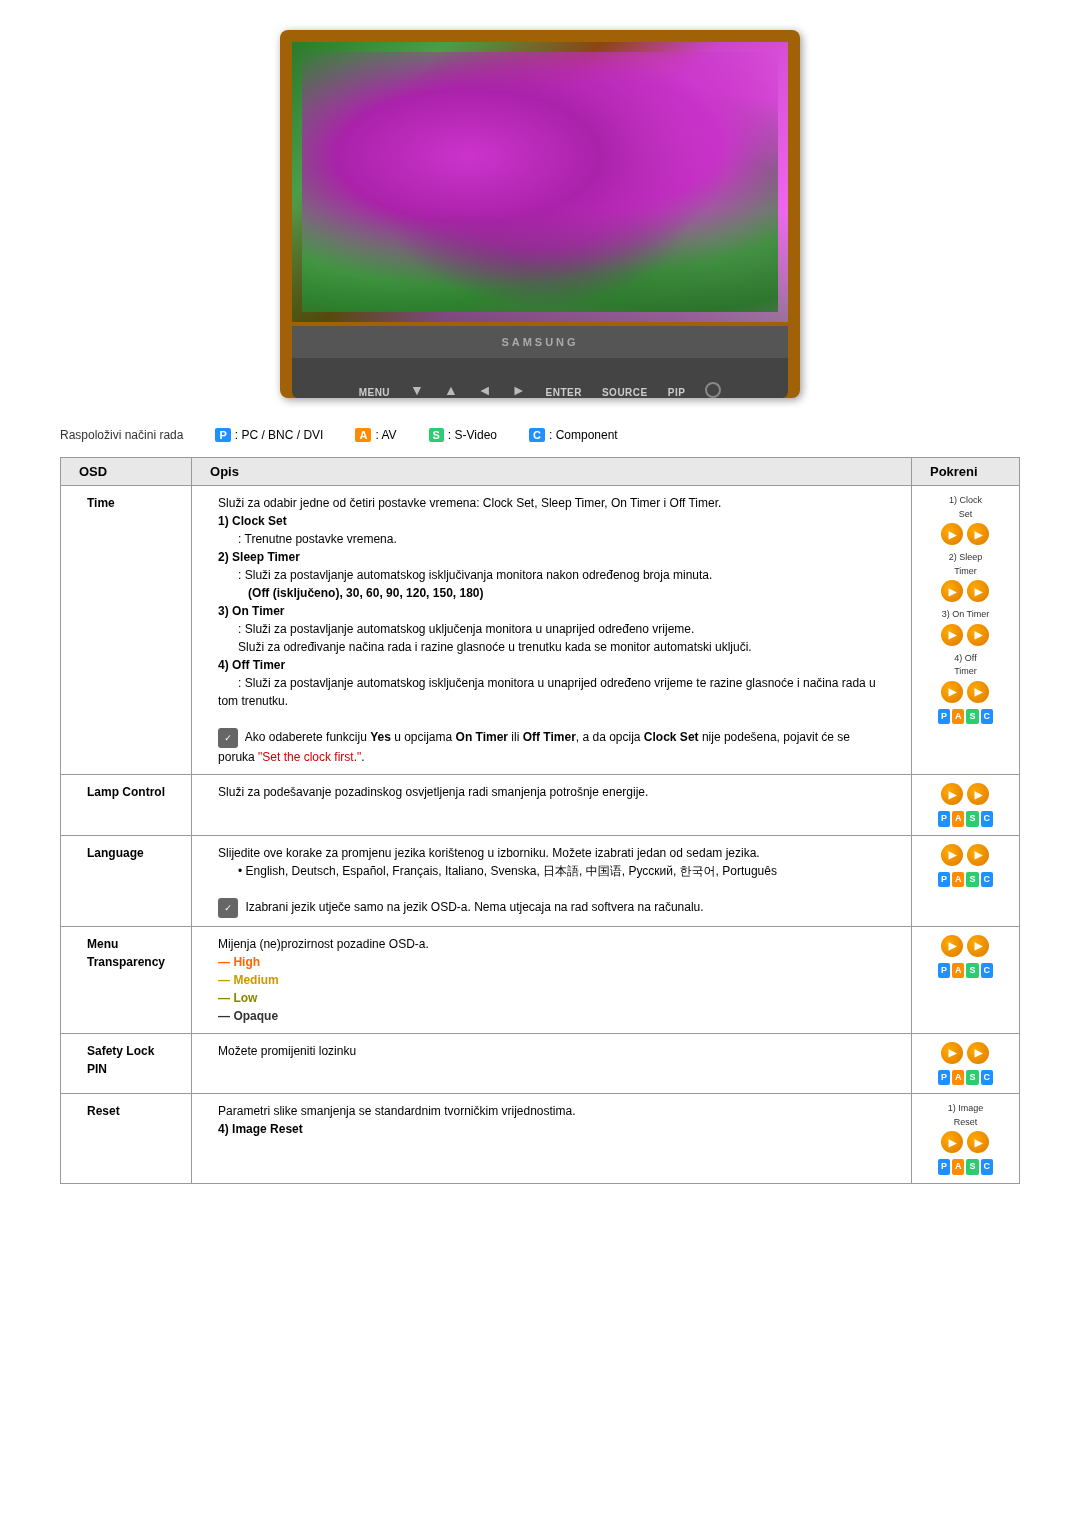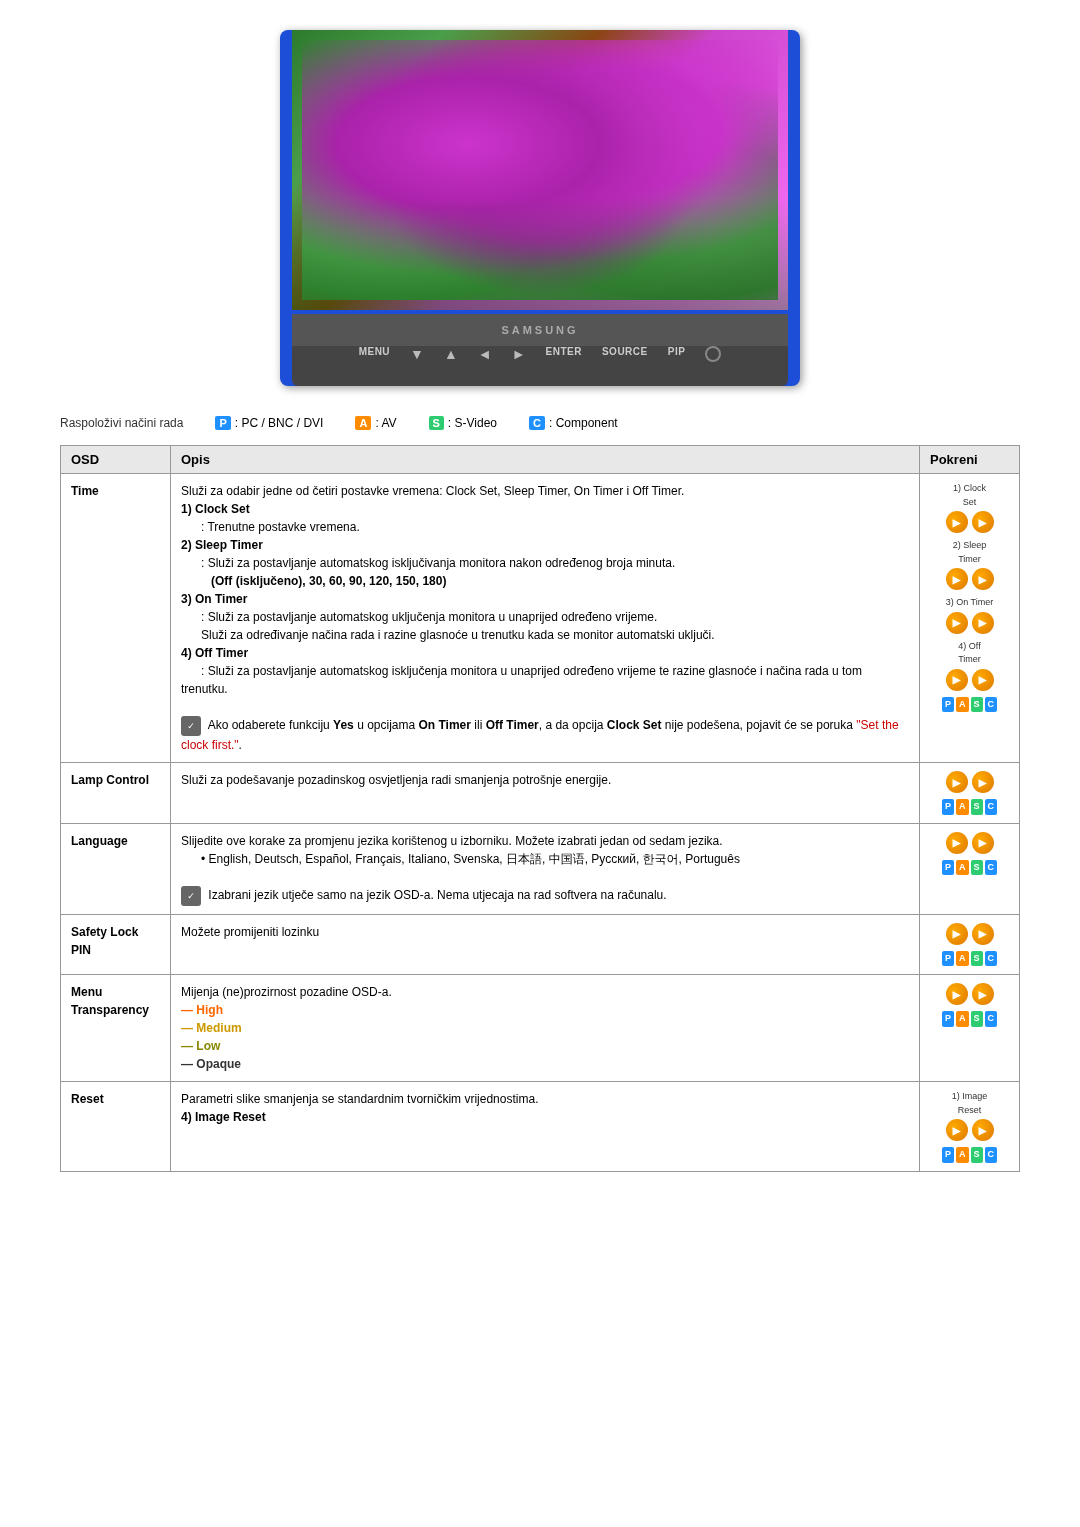--- a/index.html
+++ b/index.html
@@ -17,23 +17,23 @@
     }
 
     
     .monitor-section {
       display: flex;
       justify-content: center;
       margin-bottom: 30px;
     }
 
     .monitor-outer {
-      background: #1d4ed8;
+      background: #a16207;
       border-radius: 8px;
-      padding: 0 12px 0 12px;
+      padding: 12px 12px 0 12px;
       width: 520px;
       box-shadow: 2px 2px 8px rgba(0,0,0,0.4);
     }
 
     .monitor-screen {
       width: 100%;
       height: 280px;
       background: linear-gradient(135deg, #2d7a2d 0%, #4a9e4a 20%, #8B4513 40%, #cc44cc 55%, #dd55dd 70%, #ee66ee 85%, #ff88ff 100%);
       position: relative;
       overflow: hidden;
@@ -72,21 +72,21 @@
       font-size: 11px;
       letter-spacing: 3px;
       font-weight: bold;
     }
 
     .monitor-controls {
       background: #444;
       border-radius: 0 0 6px 6px;
       height: 40px;
       display: flex;
-      align-items: flex-start;
+      align-items: flex-end;
       justify-content: center;
       gap: 20px;
       padding: 0 20px;
     }
 
     .ctrl-label {
       color: #ccc;
       font-size: 10px;
       font-weight: bold;
       letter-spacing: 0.5px;
@@ -136,29 +136,29 @@
     
     .main-table {
       width: 100%;
       border-collapse: collapse;
       border: 1px solid #999;
     }
 
     .main-table th {
       background: #e8e8e8;
       border: 1px solid #999;
-      padding: 6px 10px;
+      padding: 6px 18px;
       text-align: left;
       font-size: 13px;
       font-weight: bold;
     }
 
     .main-table td {
       border: 1px solid #999;
-      padding: 8px 10px;
+      padding: 8px 26px;
       vertical-align: top;
       font-size: 12px;
       line-height: 1.5;
     }
 
     .osd-col { width: 110px; font-weight: bold; }
     .desc-col { }
     .run-col { width: 100px; text-align: center; vertical-align: middle; }
 
     .bold { font-weight: bold; }
@@ -371,39 +371,20 @@
           <div class="pasc-row">
             <span class="pasc-p">P</span>
             <span class="pasc-a">A</span>
             <span class="pasc-s">S</span>
             <span class="pasc-c">C</span>
           </div>
         </td>
       </tr>
 
       <tr>
-        <td class="osd-col"><strong>Safety Lock PIN</strong></td>
-        <td class="desc-col">
-          <span>Možete promijeniti lozinku</span>
-        </td>
-        <td class="run-col">
-          <div class="btn-group">
-            <span class="circle-btn btn-orange">▶</span>
-            <span class="circle-btn btn-orange">▶</span>
-          </div>
-          <div class="pasc-row">
-            <span class="pasc-p">P</span>
-            <span class="pasc-a">A</span>
-            <span class="pasc-s">S</span>
-            <span class="pasc-c">C</span>
-          </div>
-        </td>
-      </tr>
-
-      <tr>
         <td class="osd-col"><strong>Menu Transparency</strong></td>
         <td class="desc-col">
           <span>Mijenja (ne)prozirnost pozadine OSD-a.</span><br>
           <span class="dash-bullet color-high bold"> <strong>High</strong></span><br>
           <span class="dash-bullet color-medium bold"> <strong>Medium</strong></span><br>
           <span class="dash-bullet color-low bold"> <strong>Low</strong></span><br>
           <span class="dash-bullet color-opaque bold"> <strong>Opaque</strong></span>
         </td>
         <td class="run-col">
           <div class="btn-group">
@@ -413,20 +394,39 @@
           <div class="pasc-row">
             <span class="pasc-p">P</span>
             <span class="pasc-a">A</span>
             <span class="pasc-s">S</span>
             <span class="pasc-c">C</span>
           </div>
         </td>
       </tr>
 
       <tr>
+        <td class="osd-col"><strong>Safety Lock PIN</strong></td>
+        <td class="desc-col">
+          <span>Možete promijeniti lozinku</span>
+        </td>
+        <td class="run-col">
+          <div class="btn-group">
+            <span class="circle-btn btn-orange">▶</span>
+            <span class="circle-btn btn-orange">▶</span>
+          </div>
+          <div class="pasc-row">
+            <span class="pasc-p">P</span>
+            <span class="pasc-a">A</span>
+            <span class="pasc-s">S</span>
+            <span class="pasc-c">C</span>
+          </div>
+        </td>
+      </tr>
+
+      <tr>
         <td class="osd-col"><strong>Reset</strong></td>
         <td class="desc-col">
           <span>Parametri slike smanjenja se standardnim tvorničkim vrijednostima.</span><br>
           <strong>4) Image Reset</strong>
         </td>
         <td class="run-col">
           <div class="run-label">1) Image<br>Reset</div>
           <div class="btn-group">
             <span class="circle-btn btn-orange">▶</span>
             <span class="circle-btn btn-orange">▶</span>

